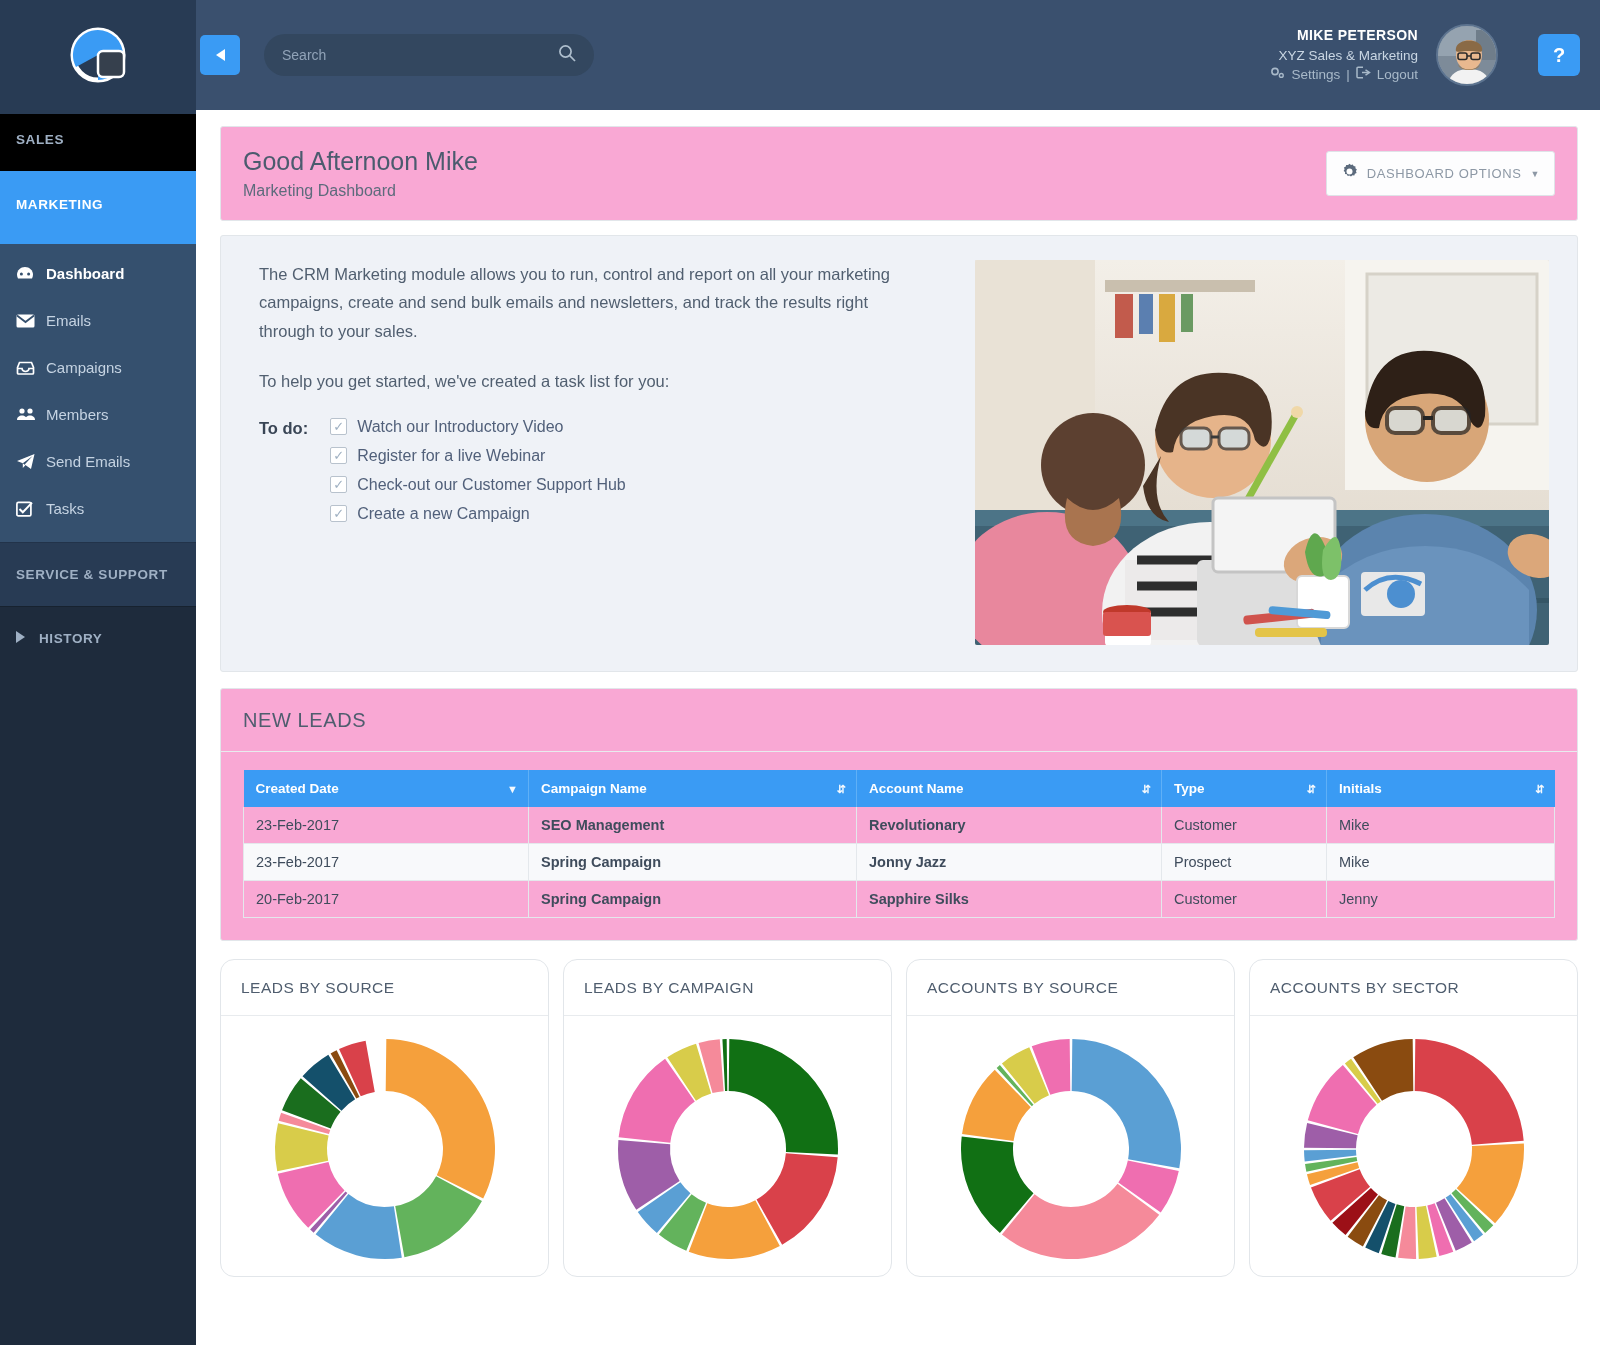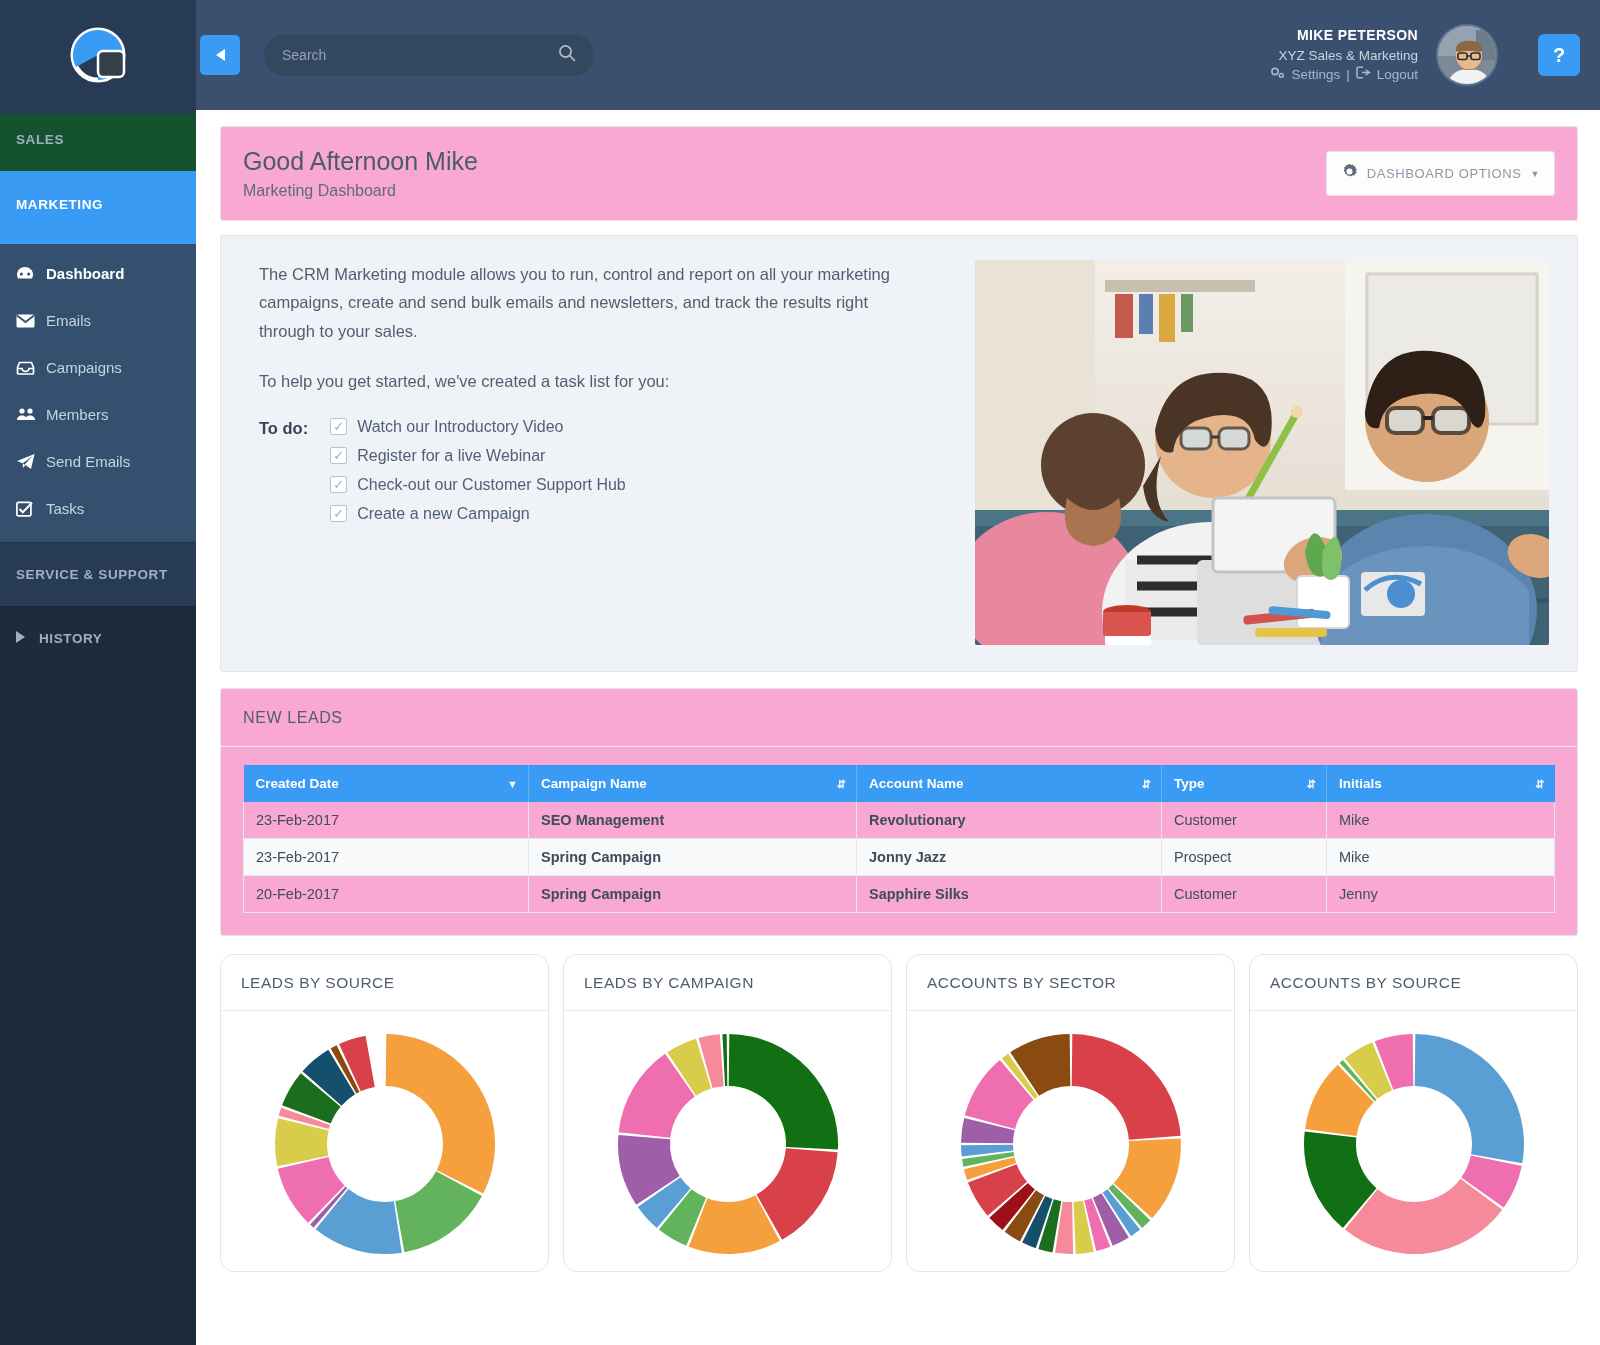--- a/index.html
+++ b/index.html
@@ -18,21 +18,21 @@
     background: #1e2b3c;
     display: flex; flex-direction: column;
   }
   .sb-logo-area {
     background: #283b54;
     height: 114px;
     display: flex; align-items: center; justify-content: center;
   }
   .logo-mark { width: 72px; height: 72px; position: relative; }
   .sb-section {
-    background: #14532d;
+    background: #000000;
     color: #9fb0c4;
     font-size: 13.5px; font-weight: bold; letter-spacing: .6px;
     padding: 22px 0 22px 16px;
   }
   .sb-section.sales { padding-top: 18px; padding-bottom: 24px; }
   .sb-section.active {
     background: #3a9bf4; color: #ffffff;
     padding: 26px 0 32px 16px;
   }
   .sb-menu { background: #35506e; padding: 6px 0 10px 0; }
@@ -164,21 +164,21 @@
   .welcome-img {
     width: 574px; height: 385px; border-radius: 2px;
     overflow: hidden; flex-shrink: 0; position: relative;
     background: #cfc3b4;
   }
 
   
   .leads-card { padding: 0; margin-bottom: 18px; }
   .leads-head {
     padding: 20px 22px 19px 22px;
-    font-size: 16px; color: #4f5d6e; letter-spacing: .6px;
+    font-size: 20px; color: #4f5d6e; letter-spacing: .6px;
     border-bottom: 1px solid #e8ebee;
   }
   .leads-body { padding: 18px 22px 22px 22px; }
   table.leads { width: 100%; border-collapse: collapse; }
   table.leads th {
     background: #3a9bf4; color: #ffffff;
     font-size: 13.5px; text-align: left; font-weight: bold;
     padding: 11px 12px; border-right: 1px solid #5fb0f7;
     position: relative; cursor: pointer; white-space: nowrap;
   }
@@ -600,20 +600,36 @@
                 <path d="M22.28575497724944 174.73299976048338 A110 110 0 0 1 4.371848657552576 104.96294111796094 L56.196065655800446 109.23500531674304 A58 58 0 0 0 65.64157989709517 146.02285441916396 Z" fill="#9e5ea8"></path>
                 <path d="M4.620288642053637 102.33472060976071 A110 110 0 0 1 51.08355992687969 23.769619481432642 L80.82587705235474 66.42398118111903 A58 58 0 0 0 56.327061283991924 107.8492163215102 Z" fill="#ef6eb0"></path>
                 <path d="M53.26700023951657 22.285754977249468 A110 110 0 0 1 82.04563067552088 8.743559431858088 L97.15133253800192 58.50114951861609 A58 58 0 0 0 81.97714558083601 65.64157989709517 Z" fill="#d8cc4a"></path>
                 <path d="M84.58074516193808 8.00704058866377 A110 110 0 0 1 105.77617648245648 4.307845646316622 L109.66380214529524 56.162318613512404 A58 58 0 0 0 98.48802926720371 58.11280321947726 Z" fill="#f58a9a"></path>
                 <path d="M108.4109038109888 4.142082653137919 A110 110 0 0 1 112.68003167977193 4.00791990496046 L113.30401670387974 56.00417594988824 A58 58 0 0 0 111.05302200943045 56.074916308018175 Z" fill="#117014"></path>
               </svg>
             </div>
         </div>
 
         <div class="chart-card">
+          <div class="chart-title">ACCOUNTS BY SOURCE</div>
+          <div class="chart-body">
+              <svg width="228" height="228" viewBox="0 0 228 228">
+                <path d="M115.3199683202281 4.00791990496046 A110 110 0 0 1 222.29115535754195 133.31387250990105 L171.09897282488578 124.18367823249326 A58 58 0 0 0 114.69598329612027 56.00417594988824 Z" fill="#5a9fd4"></path>
+                <path d="M221.79648055943028 135.90704861455268 A110 110 0 0 1 203.7613199556607 177.5838457457357 L161.32869597662108 147.52602775684244 A58 58 0 0 0 170.83814429497232 125.55098926949141 Z" fill="#ef6eb0"></path>
+                <path d="M202.209604131414 179.71959935193786 A110 110 0 0 1 44.90546253584267 199.5917337867049 L77.56833479162614 159.13018690571712 A58 58 0 0 0 160.5105185420183 148.65215238556723 Z" fill="#f58a9a"></path>
+                <path d="M42.87135639428216 197.90897484066156 A110 110 0 0 1 4.709804411775096 101.52389691099236 L56.37426050802687 107.42169109852324 A58 58 0 0 0 76.49580609880331 158.2429140068943 Z" fill="#117014"></path>
+                <path d="M5.04067620732836 98.90477695945702 A110 110 0 0 1 37.743024401227785 34.72280483942272 L73.79177650246555 72.19929709715016 A58 58 0 0 0 56.54872018204586 106.04070057862279 Z" fill="#f5a03c"></path>
+                <path d="M39.667455390500635 32.91564385236333 A110 110 0 0 1 42.871356394282245 30.091025159338358 L76.49580609880337 69.75708599310568 A58 58 0 0 0 74.8064764786276 71.24643039488248 Z" fill="#63b35c"></path>
+                <path d="M44.9054625358427 28.408266213295093 A110 110 0 0 1 72.28193920989087 12.217863041136937 L92.00320431066973 60.33305505805402 A58 58 0 0 0 77.56833479162614 68.86981309428286 Z" fill="#d8cc4a"></path>
+                <path d="M74.73649022242176 11.246037546253149 A110 110 0 0 1 112.68003167977193 4.00791990496046 L113.30401670387974 56.00417594988824 A58 58 0 0 0 93.29742211727694 59.820637978933476 Z" fill="#ef6eb0"></path>
+              </svg>
+            </div>
+        </div>
+
+        <div class="chart-card">
           <div class="chart-title">ACCOUNTS BY SECTOR</div>
           <div class="chart-body">
               <svg width="228" height="228" viewBox="0 0 228 228">
                 <path d="M115.3199683202281 4.00791990496046 A110 110 0 0 1 223.69215435368338 105.7761764824564 L171.8376813864876 109.6638021452952 A58 58 0 0 0 114.69598329612027 56.00417594988824 Z" fill="#d9414a"></path>
                 <path d="M223.85791734686208 108.41090381098881 A110 110 0 0 1 195.08435614763664 188.33254460949942 L156.7535696051175 153.1935235213724 A58 58 0 0 0 171.92508369198183 111.05302200943046 Z" fill="#f5a03c"></path>
                 <path d="M193.27719516057724 190.25697559877227 A110 110 0 0 1 185.1286436057178 197.90897484066159 L151.50419390119666 158.2429140068943 A58 58 0 0 0 155.80070290284982 154.20822349753448 Z" fill="#63b35c"></path>
                 <path d="M183.0945374641573 199.5917337867049 A110 110 0 0 1 174.05118986394473 206.16211041379458 L145.66335465553448 162.5945673090917 A58 58 0 0 0 150.43166520837386 159.13018690571715 Z" fill="#5a9fd4"></path>
                 <path d="M171.82221763685158 207.57665920279783 A110 110 0 0 1 155.7180607901092 215.78213695886302 L135.99679568933033 167.66694494194596 A58 58 0 0 0 144.48807839033992 163.3404203069298 Z" fill="#9e5ea8"></path>
                 <path d="M153.2635097775782 216.75396245374685 A110 110 0 0 1 139.2822080888188 221.05517247734304 L127.3306188104681 170.44727276078086 A58 58 0 0 0 134.70257788272306 168.17936202106654 Z" fill="#ef6eb0"></path>
                 <path d="M136.70584967094135 221.63105681317364 A110 110 0 0 1 118.77425172391041 223.8963444363676 L116.51733272715276 171.94534524826653 A58 58 0 0 0 125.9721752810418 170.7509208651279 Z" fill="#d8cc4a"></path>
@@ -627,33 +643,17 @@
                 <path d="M6.368943186826357 136.70584967094135 A110 110 0 0 1 5.04067620732836 129.09522304054295 L56.54872018204586 121.9592994213772 A58 58 0 0 0 57.249079134872076 125.9721752810418 Z" fill="#63b35c"></path>
                 <path d="M4.709804411775096 126.47610308900761 A110 110 0 0 1 4.00791990496046 115.31996832022811 L56.00417594988824 114.69598329612027 A58 58 0 0 0 56.37426050802687 120.57830890147675 Z" fill="#5a9fd4"></path>
                 <path d="M4.00791990496046 112.68003167977191 A110 110 0 0 1 7.135260589814294 87.92458110033314 L57.653137401902086 100.25114276199383 A58 58 0 0 0 56.00417594988824 113.30401670387974 Z" fill="#9e5ea8"></path>
                 <path d="M7.791786135051709 85.36758292394079 A110 110 0 0 1 42.871356394282245 30.091025159338358 L76.49580609880337 69.75708599310568 A58 58 0 0 0 57.99930541666363 98.90290735989605 Z" fill="#ef6eb0"></path>
                 <path d="M44.9054625358427 28.408266213295093 A110 110 0 0 1 51.08355992687969 23.769619481432642 L80.82587705235474 66.42398118111903 A58 58 0 0 0 77.56833479162614 68.86981309428286 Z" fill="#d8cc4a"></path>
                 <path d="M53.26700023951657 22.285754977249468 A110 110 0 0 1 112.68003167977203 4.0079199049604455 L113.3040167038798 56.004175949888236 A58 58 0 0 0 81.97714558083601 65.64157989709517 Z" fill="#8a4b10"></path>
               </svg>
             </div>
         </div>
 
-        <div class="chart-card">
-          <div class="chart-title">ACCOUNTS BY SOURCE</div>
-          <div class="chart-body">
-              <svg width="228" height="228" viewBox="0 0 228 228">
-                <path d="M115.3199683202281 4.00791990496046 A110 110 0 0 1 222.29115535754195 133.31387250990105 L171.09897282488578 124.18367823249326 A58 58 0 0 0 114.69598329612027 56.00417594988824 Z" fill="#5a9fd4"></path>
-                <path d="M221.79648055943028 135.90704861455268 A110 110 0 0 1 203.7613199556607 177.5838457457357 L161.32869597662108 147.52602775684244 A58 58 0 0 0 170.83814429497232 125.55098926949141 Z" fill="#ef6eb0"></path>
-                <path d="M202.209604131414 179.71959935193786 A110 110 0 0 1 44.90546253584267 199.5917337867049 L77.56833479162614 159.13018690571712 A58 58 0 0 0 160.5105185420183 148.65215238556723 Z" fill="#f58a9a"></path>
-                <path d="M42.87135639428216 197.90897484066156 A110 110 0 0 1 4.709804411775096 101.52389691099236 L56.37426050802687 107.42169109852324 A58 58 0 0 0 76.49580609880331 158.2429140068943 Z" fill="#117014"></path>
-                <path d="M5.04067620732836 98.90477695945702 A110 110 0 0 1 37.743024401227785 34.72280483942272 L73.79177650246555 72.19929709715016 A58 58 0 0 0 56.54872018204586 106.04070057862279 Z" fill="#f5a03c"></path>
-                <path d="M39.667455390500635 32.91564385236333 A110 110 0 0 1 42.871356394282245 30.091025159338358 L76.49580609880337 69.75708599310568 A58 58 0 0 0 74.8064764786276 71.24643039488248 Z" fill="#63b35c"></path>
-                <path d="M44.9054625358427 28.408266213295093 A110 110 0 0 1 72.28193920989087 12.217863041136937 L92.00320431066973 60.33305505805402 A58 58 0 0 0 77.56833479162614 68.86981309428286 Z" fill="#d8cc4a"></path>
-                <path d="M74.73649022242176 11.246037546253149 A110 110 0 0 1 112.68003167977193 4.00791990496046 L113.30401670387974 56.00417594988824 A58 58 0 0 0 93.29742211727694 59.820637978933476 Z" fill="#ef6eb0"></path>
-              </svg>
-            </div>
-        </div>
-
       </section>
 
     </main>
   </div>
 </div>
 
 </body></html>

